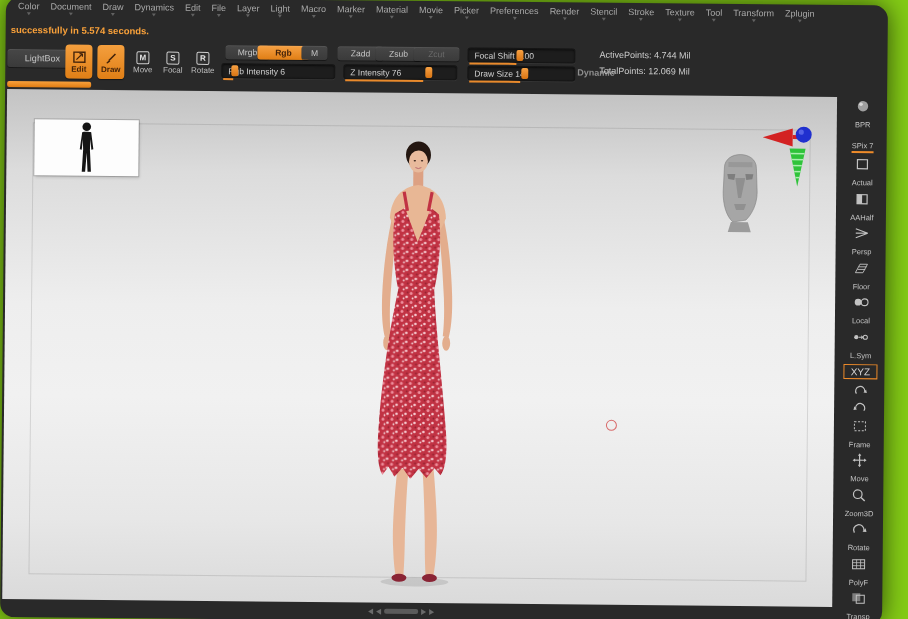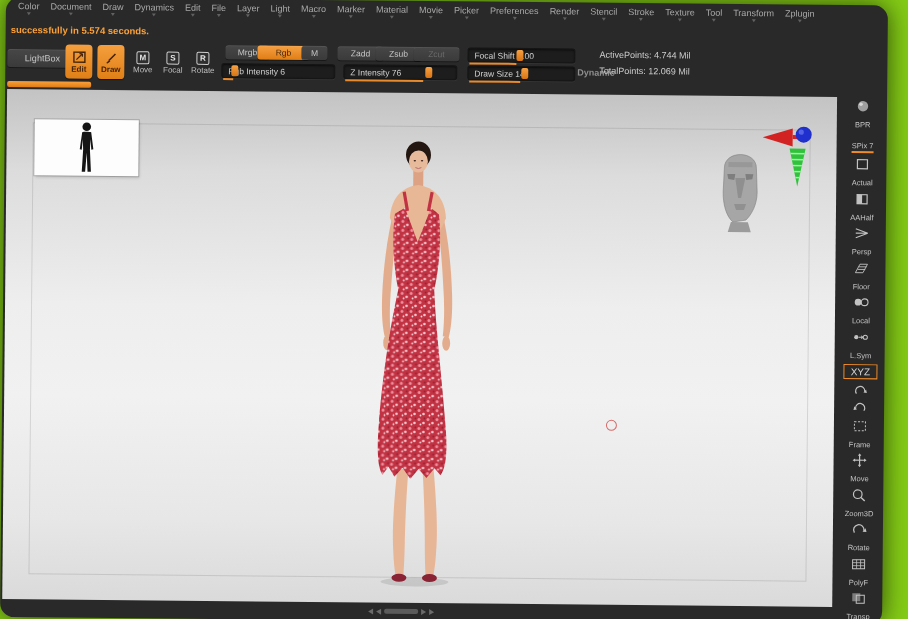--- a/index.html
+++ b/index.html
@@ -20,21 +20,21 @@
 
   
   .status{position:absolute;left:5px;top:27px;font-size:9.5px;font-weight:bold;color:#f9a13a;}
 
   
   .toolbar{position:absolute;left:0;top:0;right:48px;height:92px;}
   .chip{position:absolute;height:14px;border-radius:3px;background:linear-gradient(#474747,#3a3a3a);
         color:#c7c7c7;font-size:8.5px;display:flex;align-items:center;justify-content:center;
         padding:0 6px;box-shadow:0 1px 0 rgba(0,0,0,.4), inset 0 1px 0 rgba(255,255,255,.07);}
   .chip.big{height:18px;font-size:9px;}
-  .chip.active{background:linear-gradient(#f6a144,#e07e15);color:#43230a;font-weight:normal;}
+  .chip.active{background:linear-gradient(#f6a144,#e07e15);color:#43230a;font-weight:bold;}
   .chip.disabled{color:#6b6b6b;}
   .tool-btn{position:absolute;width:27px;height:34px;border-radius:4px;display:flex;
             flex-direction:column;align-items:center;justify-content:center;gap:2px;
             background:linear-gradient(#f49f3e,#e07f16);box-shadow:0 1px 1px rgba(0,0,0,.45);}
   .tool-btn.flat{background:none;box-shadow:none;}
   .tool-btn .lbl{font-size:8px;color:#bdbdbd;line-height:8px;}
   .tool-btn .lbl.dark{color:#43230a;font-weight:bold;}
   .keybox{width:11px;height:11px;border:1px solid #cfcfcf;border-radius:2px;font-size:8px;
           font-weight:bold;color:#e2e2e2;display:flex;align-items:center;justify-content:center;
           background:#2f2f2f;}

